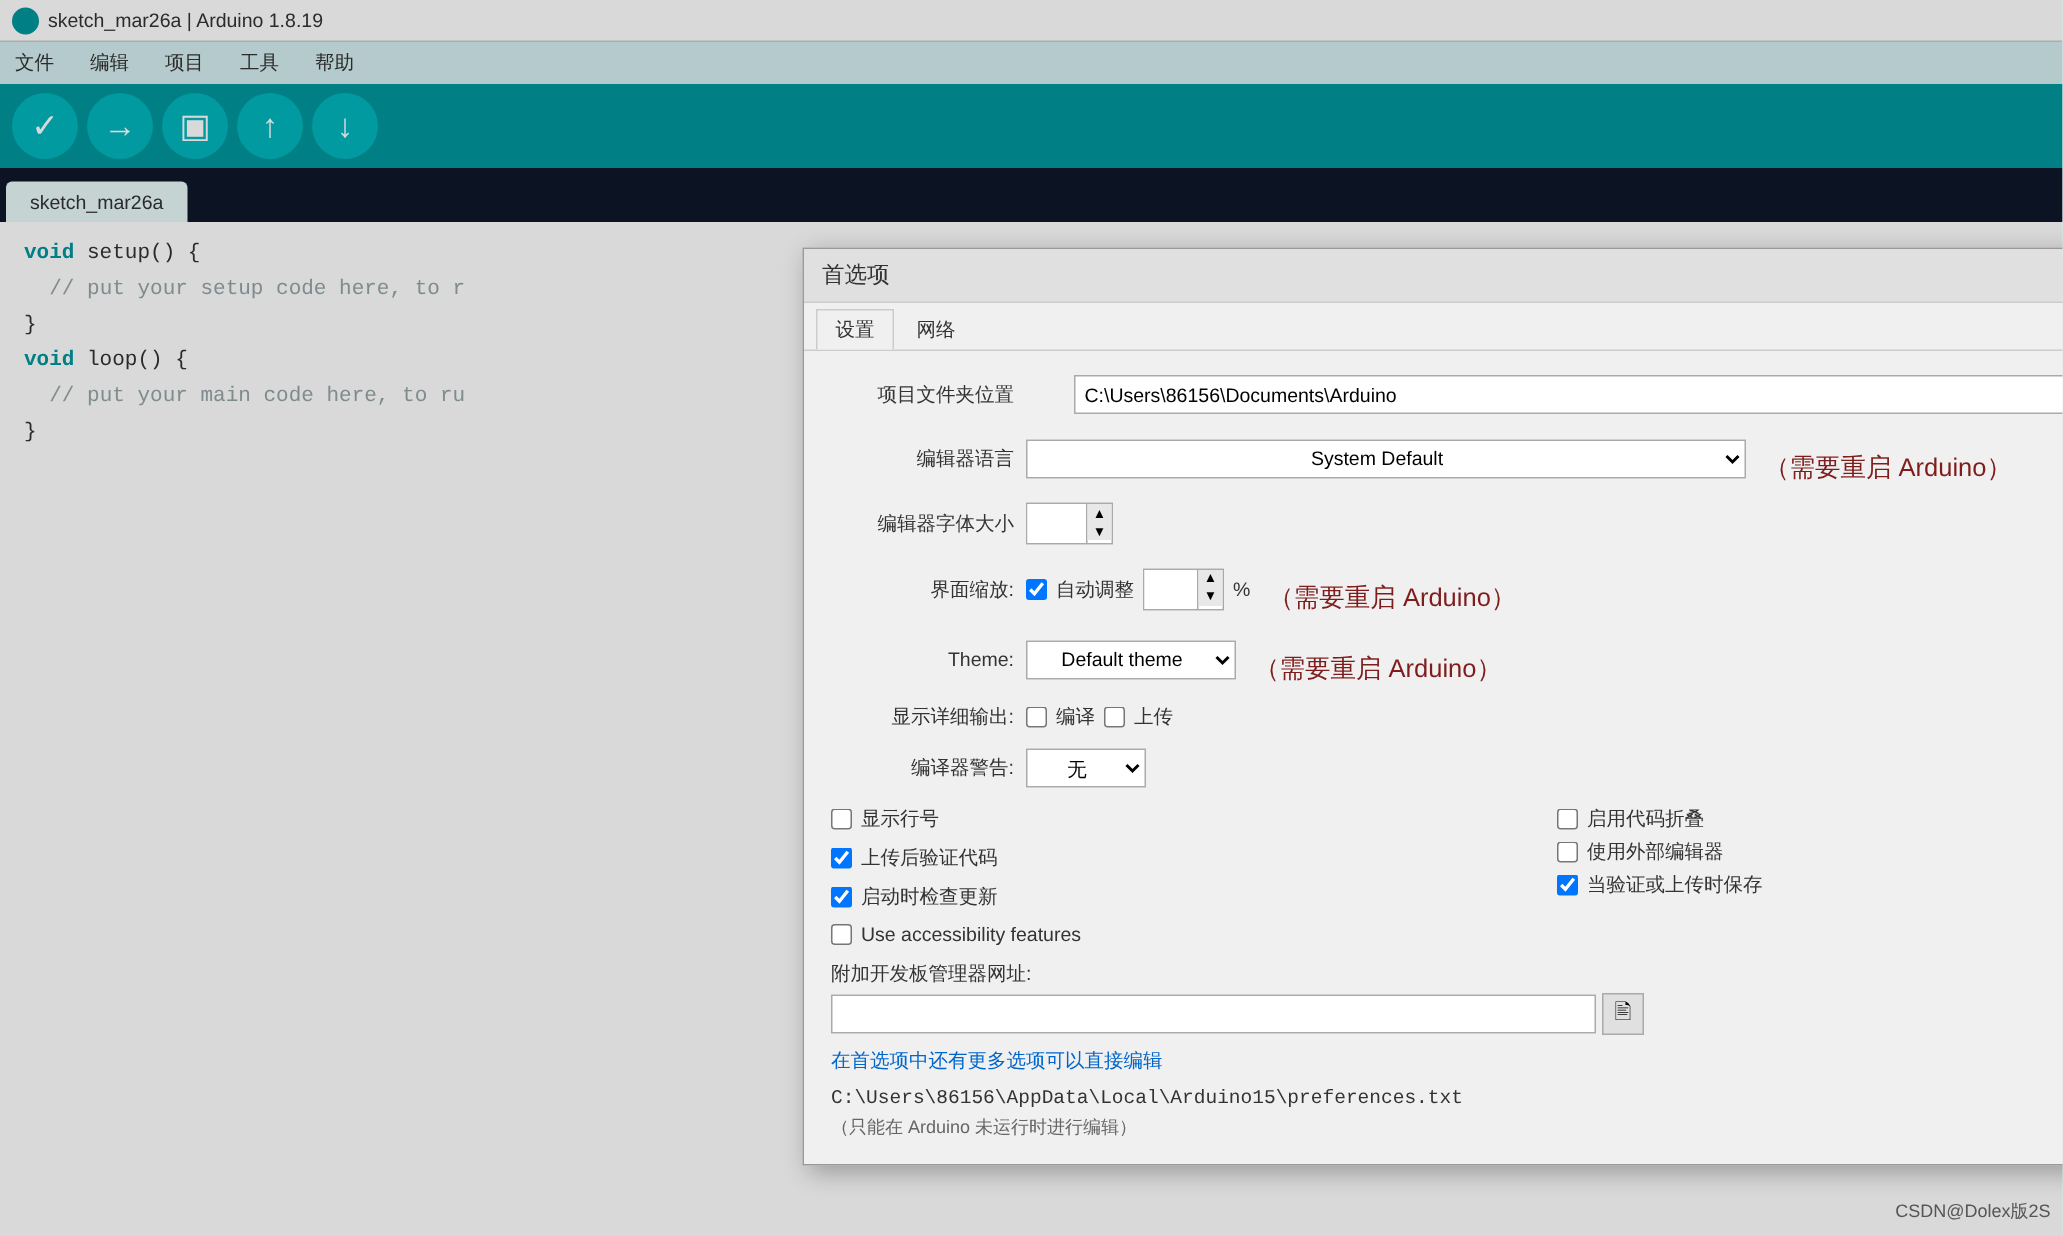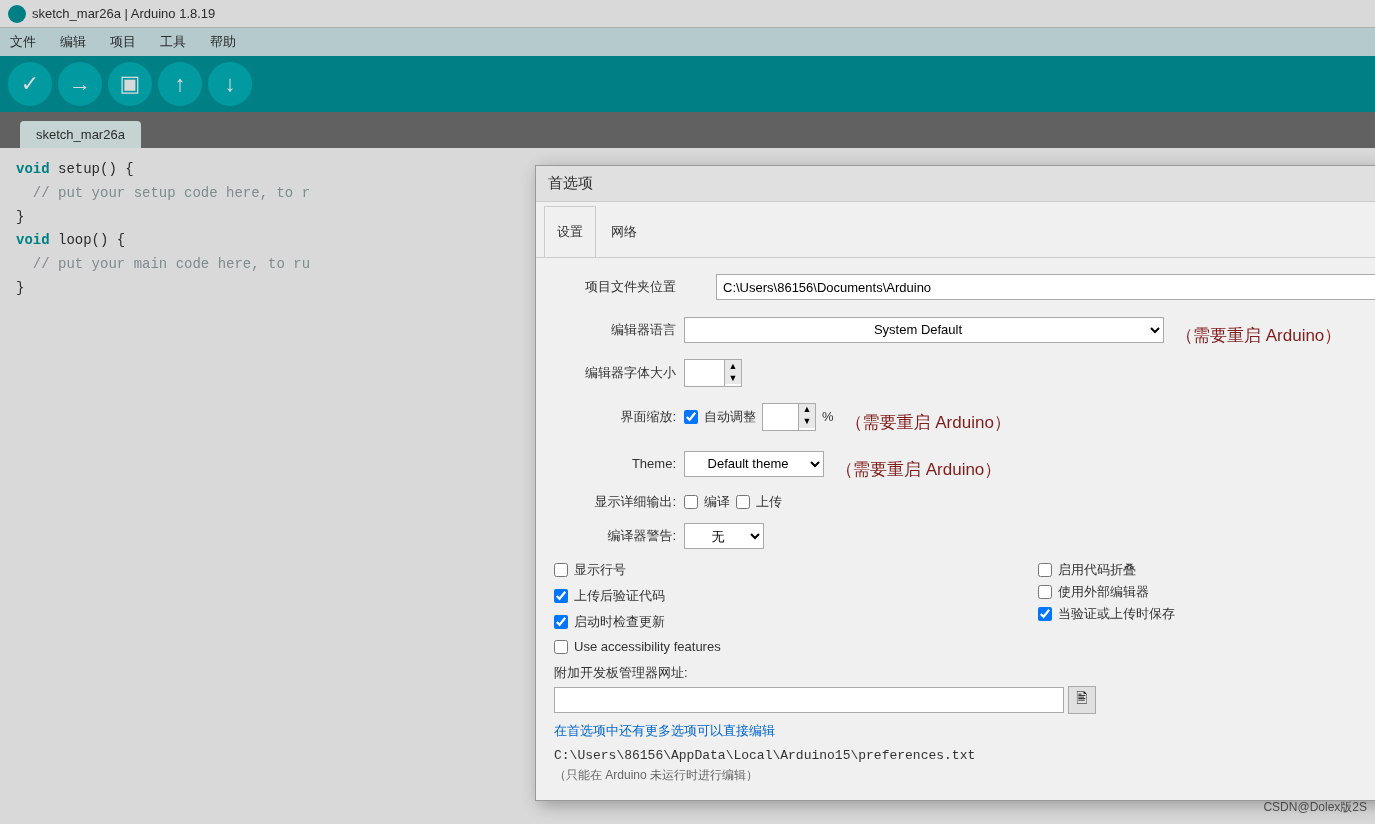--- a/index.html
+++ b/index.html
@@ -48,25 +48,25 @@
       cursor: pointer;
       display: flex;
       align-items: center;
       justify-content: center;
       color: white;
       font-size: 22px;
     }
 
     
     .tab-bar {
-      background: #737373;
+      background: #0f172a;
       height: 36px;
       display: flex;
       align-items: flex-end;
-      padding: 0 20px;
+      padding: 0 4px;
     }
     .tab {
       background: #e8f8f8;
       padding: 6px 16px;
       font-size: 13px;
       color: #333;
       border-radius: 4px 4px 0 0;
       cursor: pointer;
     }
 
@@ -128,21 +128,21 @@
 
     
     .dialog-tabs {
       background: #f0f0f0;
       display: flex;
       gap: 0;
       padding: 4px 8px 0;
       border-bottom: 1px solid #ccc;
     }
     .dialog-tab {
-      padding: 16px 12px;
+      padding: 4px 12px;
       font-size: 13px;
       color: #333;
       cursor: pointer;
       border: 1px solid transparent;
       border-bottom: none;
       margin-right: 2px;
     }
     .dialog-tab.active {
       background: #f0f0f0;
       border-color: #ccc;

